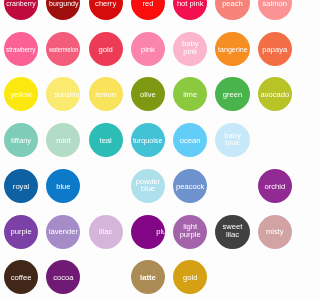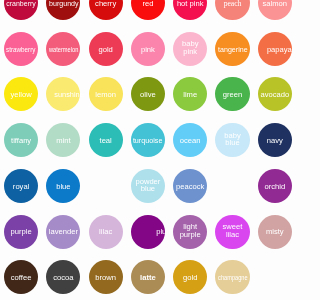--- a/index.html
+++ b/index.html
@@ -70,21 +70,21 @@
   <div class="swatch" style="left: 88.61px; top: -14.1px; width: 34.1px; height: 34.1px; background: rgb(214, 12, 12);">
     <span class="swatch-label" style="color: rgb(255, 255, 255);"><span class="lline"><i>cherry</i></span></span>
   </div>
   <div class="swatch" style="left: 130.89px; top: -14.1px; width: 34.1px; height: 34.1px; background: rgb(249, 13, 13);">
     <span class="swatch-label" style="color: rgb(255, 255, 255);"><span class="lline"><i>red</i></span></span>
   </div>
   <div class="swatch" style="left: 173.17px; top: -14.1px; width: 34.1px; height: 34.1px; background: rgb(244, 16, 79);">
     <span class="swatch-label" style="color: rgb(255, 255, 255);"><span class="lline"><i>hot pink</i></span></span>
   </div>
   <div class="swatch" style="left: 215.45px; top: -14.1px; width: 34.1px; height: 34.1px; background: rgb(246, 131, 122);">
-    <span class="swatch-label" style="color: rgb(255, 255, 255); font-family: Liberation Serif, serif;"><span class="lline"><i>peach</i></span></span>
+    <span class="swatch-label" style="color: rgb(255, 255, 255);"><span class="lline"><i>peach</i></span></span>
   </div>
   <div class="swatch" style="left: 257.73px; top: -14.1px; width: 34.1px; height: 34.1px; background: rgb(251, 146, 147);">
     <span class="swatch-label" style="color: rgb(255, 255, 255);"><span class="lline"><i>salmon</i></span></span>
   </div>
   <div class="swatch" style="left: 4.05px; top: 31.62px; width: 34.1px; height: 34.1px; background: rgb(251, 97, 148);">
     <span class="swatch-label" style="color: rgb(255, 255, 255);"><span class="lline"><i style="transform: scaleX(0.832085);">strawberry</i></span></span>
   </div>
   <div class="swatch" style="left: 46.33px; top: 31.62px; width: 34.1px; height: 34.1px; background: rgb(244, 92, 124);">
     <span class="swatch-label" style="color: rgb(255, 255, 255);"><span class="lline"><i style="transform: scaleX(0.751293);">watermelon</i></span></span>
   </div>
@@ -93,21 +93,21 @@
   </div>
   <div class="swatch" style="left: 130.89px; top: 31.62px; width: 34.1px; height: 34.1px; background: rgb(250, 132, 172);">
     <span class="swatch-label" style="color: rgb(255, 255, 255);"><span class="lline"><i>pink</i></span></span>
   </div>
   <div class="swatch" style="left: 173.17px; top: 31.62px; width: 34.1px; height: 34.1px; background: rgb(251, 182, 205);">
     <span class="swatch-label two-line" style="color: rgb(255, 255, 255);"><span class="lline"><i>baby</i></span><span class="lline"><i>pink</i></span></span>
   </div>
   <div class="swatch" style="left: 215.45px; top: 31.62px; width: 34.1px; height: 34.1px; background: rgb(247, 142, 34);">
     <span class="swatch-label" style="color: rgb(255, 255, 255);"><span class="lline"><i style="transform: scaleX(0.931426);">tangerine</i></span></span>
   </div>
-  <div class="swatch" style="left: 257.73px; top: 31.62px; width: 34.1px; height: 34.1px; background: rgb(244, 110, 69); justify-content: flex-end;">
+  <div class="swatch" style="left: 257.73px; top: 31.62px; width: 34.1px; height: 34.1px; background: rgb(244, 110, 69);">
     <span class="swatch-label" style="color: rgb(255, 255, 255);"><span class="lline"><i>papaya</i></span></span>
   </div>
   <div class="swatch" style="left: 4.05px; top: 77.34px; width: 34.1px; height: 34.1px; background: rgb(250, 232, 15);">
     <span class="swatch-label" style="color: rgb(255, 255, 255);"><span class="lline"><i>yellow</i></span></span>
   </div>
   <div class="swatch" style="left: 46.33px; top: 77.34px; width: 34.1px; height: 34.1px; background: rgb(250, 234, 112);">
     <span class="swatch-label" style="color: rgb(255, 255, 255);"><span class="lline"><i style="transform: scaleX(0.970195); padding-left: 12px;">sunshine</i></span></span>
   </div>
   <div class="swatch" style="left: 88.61px; top: 77.34px; width: 34.1px; height: 34.1px; background: rgb(248, 227, 90);">
     <span class="swatch-label" style="color: rgb(255, 255, 255);"><span class="lline"><i>lemon</i></span></span>
@@ -135,23 +135,20 @@
   </div>
   <div class="swatch" style="left: 130.89px; top: 123.06px; width: 34.1px; height: 34.1px; background: rgb(67, 193, 213);">
     <span class="swatch-label" style="color: rgb(255, 255, 255);"><span class="lline"><i style="transform: scaleX(0.944);">turquoise</i></span></span>
   </div>
   <div class="swatch" style="left: 173.17px; top: 123.06px; width: 34.1px; height: 34.1px; background: rgb(98, 205, 247);">
     <span class="swatch-label" style="color: rgb(255, 255, 255);"><span class="lline"><i>ocean</i></span></span>
   </div>
   <div class="swatch" style="left: 215.45px; top: 123.06px; width: 34.1px; height: 34.1px; background: rgb(199, 232, 248);">
     <span class="swatch-label two-line" style="color: rgb(255, 255, 255);"><span class="lline"><i>baby</i></span><span class="lline"><i>blue</i></span></span>
   </div>
-  <div class="swatch" style="left: 257.73px; top: 123.06px; width: 34.1px; height: 34.1px; background: rgb(31, 49, 96);">
-    <span class="swatch-label" style="color: rgb(255, 255, 255);"><span class="lline"><i>navy</i></span></span>
-  </div>
   <div class="swatch" style="left: 4.05px; top: 168.78px; width: 34.1px; height: 34.1px; background: rgb(14, 97, 162);">
     <span class="swatch-label" style="color: rgb(255, 255, 255);"><span class="lline"><i>royal</i></span></span>
   </div>
   <div class="swatch" style="left: 46.33px; top: 168.78px; width: 34.1px; height: 34.1px; background: rgb(13, 122, 201);">
     <span class="swatch-label" style="color: rgb(255, 255, 255);"><span class="lline"><i>blue</i></span></span>
   </div>
   <div class="swatch" style="left: 130.89px; top: 168.78px; width: 34.1px; height: 34.1px; background: rgb(174, 224, 236);">
     <span class="swatch-label two-line" style="color: rgb(255, 255, 255);"><span class="lline"><i>powder</i></span><span class="lline"><i>blue</i></span></span>
   </div>
   <div class="swatch" style="left: 173.17px; top: 168.78px; width: 34.1px; height: 34.1px; background: rgb(110, 146, 206);">
@@ -168,37 +165,31 @@
   </div>
   <div class="swatch" style="left: 88.61px; top: 214.5px; width: 34.1px; height: 34.1px; background: rgb(214, 181, 219);">
     <span class="swatch-label" style="color: rgb(255, 255, 255);"><span class="lline"><i>lilac</i></span></span>
   </div>
   <div class="swatch" style="left: 130.89px; top: 214.5px; width: 34.1px; height: 34.1px; background: rgb(130, 6, 134);">
     <span class="swatch-label" style="color: rgb(255, 255, 255); margin-left: 33px;"><span class="lline"><i>plum</i></span></span>
   </div>
   <div class="swatch" style="left: 173.17px; top: 214.5px; width: 34.1px; height: 34.1px; background: rgb(164, 98, 170);">
     <span class="swatch-label two-line" style="color: rgb(255, 255, 255);"><span class="lline"><i>light</i></span><span class="lline"><i>purple</i></span></span>
   </div>
-  <div class="swatch" style="left: 215.45px; top: 214.5px; width: 34.1px; height: 34.1px; background: #d946ef;">
+  <div class="swatch" style="left: 215.45px; top: 214.5px; width: 34.1px; height: 34.1px; background: #404040;">
     <span class="swatch-label two-line" style="color: rgb(255, 255, 255);"><span class="lline"><i>sweet</i></span><span class="lline"><i>lilac</i></span></span>
   </div>
   <div class="swatch" style="left: 257.73px; top: 214.5px; width: 34.1px; height: 34.1px; background: rgb(210, 163, 163);">
     <span class="swatch-label" style="color: rgb(255, 255, 255);"><span class="lline"><i>misty</i></span></span>
   </div>
   <div class="swatch" style="left: 4.05px; top: 260.22px; width: 34.1px; height: 34.1px; background: rgb(65, 39, 24);">
     <span class="swatch-label" style="color: rgb(255, 255, 255);"><span class="lline"><i>coffee</i></span></span>
   </div>
-  <div class="swatch" style="left: 46.33px; top: 260.22px; width: 34.1px; height: 34.1px; background: #404040;">
+  <div class="swatch" style="left: 46.33px; top: 260.22px; width: 34.1px; height: 34.1px; background: #701a75;">
     <span class="swatch-label" style="color: rgb(255, 255, 255);"><span class="lline"><i>cocoa</i></span></span>
-  </div>
-  <div class="swatch" style="left: 88.61px; top: 260.22px; width: 34.1px; height: 34.1px; background: rgb(146, 105, 31);">
-    <span class="swatch-label" style="color: rgb(255, 255, 255);"><span class="lline"><i>brown</i></span></span>
   </div>
   <div class="swatch" style="left: 130.89px; top: 260.22px; width: 34.1px; height: 34.1px; background: rgb(172, 140, 85);">
     <span class="swatch-label" style="color: rgb(255, 255, 255); font-weight: bold;"><span class="lline"><i>latte</i></span></span>
   </div>
   <div class="swatch" style="left: 173.17px; top: 260.22px; width: 34.1px; height: 34.1px; background: rgb(213, 160, 20);">
     <span class="swatch-label" style="color: rgb(255, 255, 255);"><span class="lline"><i>gold</i></span></span>
   </div>
-  <div class="swatch" style="left: 215.45px; top: 260.22px; width: 34.1px; height: 34.1px; background: rgb(229, 206, 152);">
-    <span class="swatch-label" style="color: rgb(255, 255, 255);"><span class="lline"><i style="transform: scaleX(0.743307);">champagne</i></span></span>
-  </div>
 </div>
 
 </body></html>

